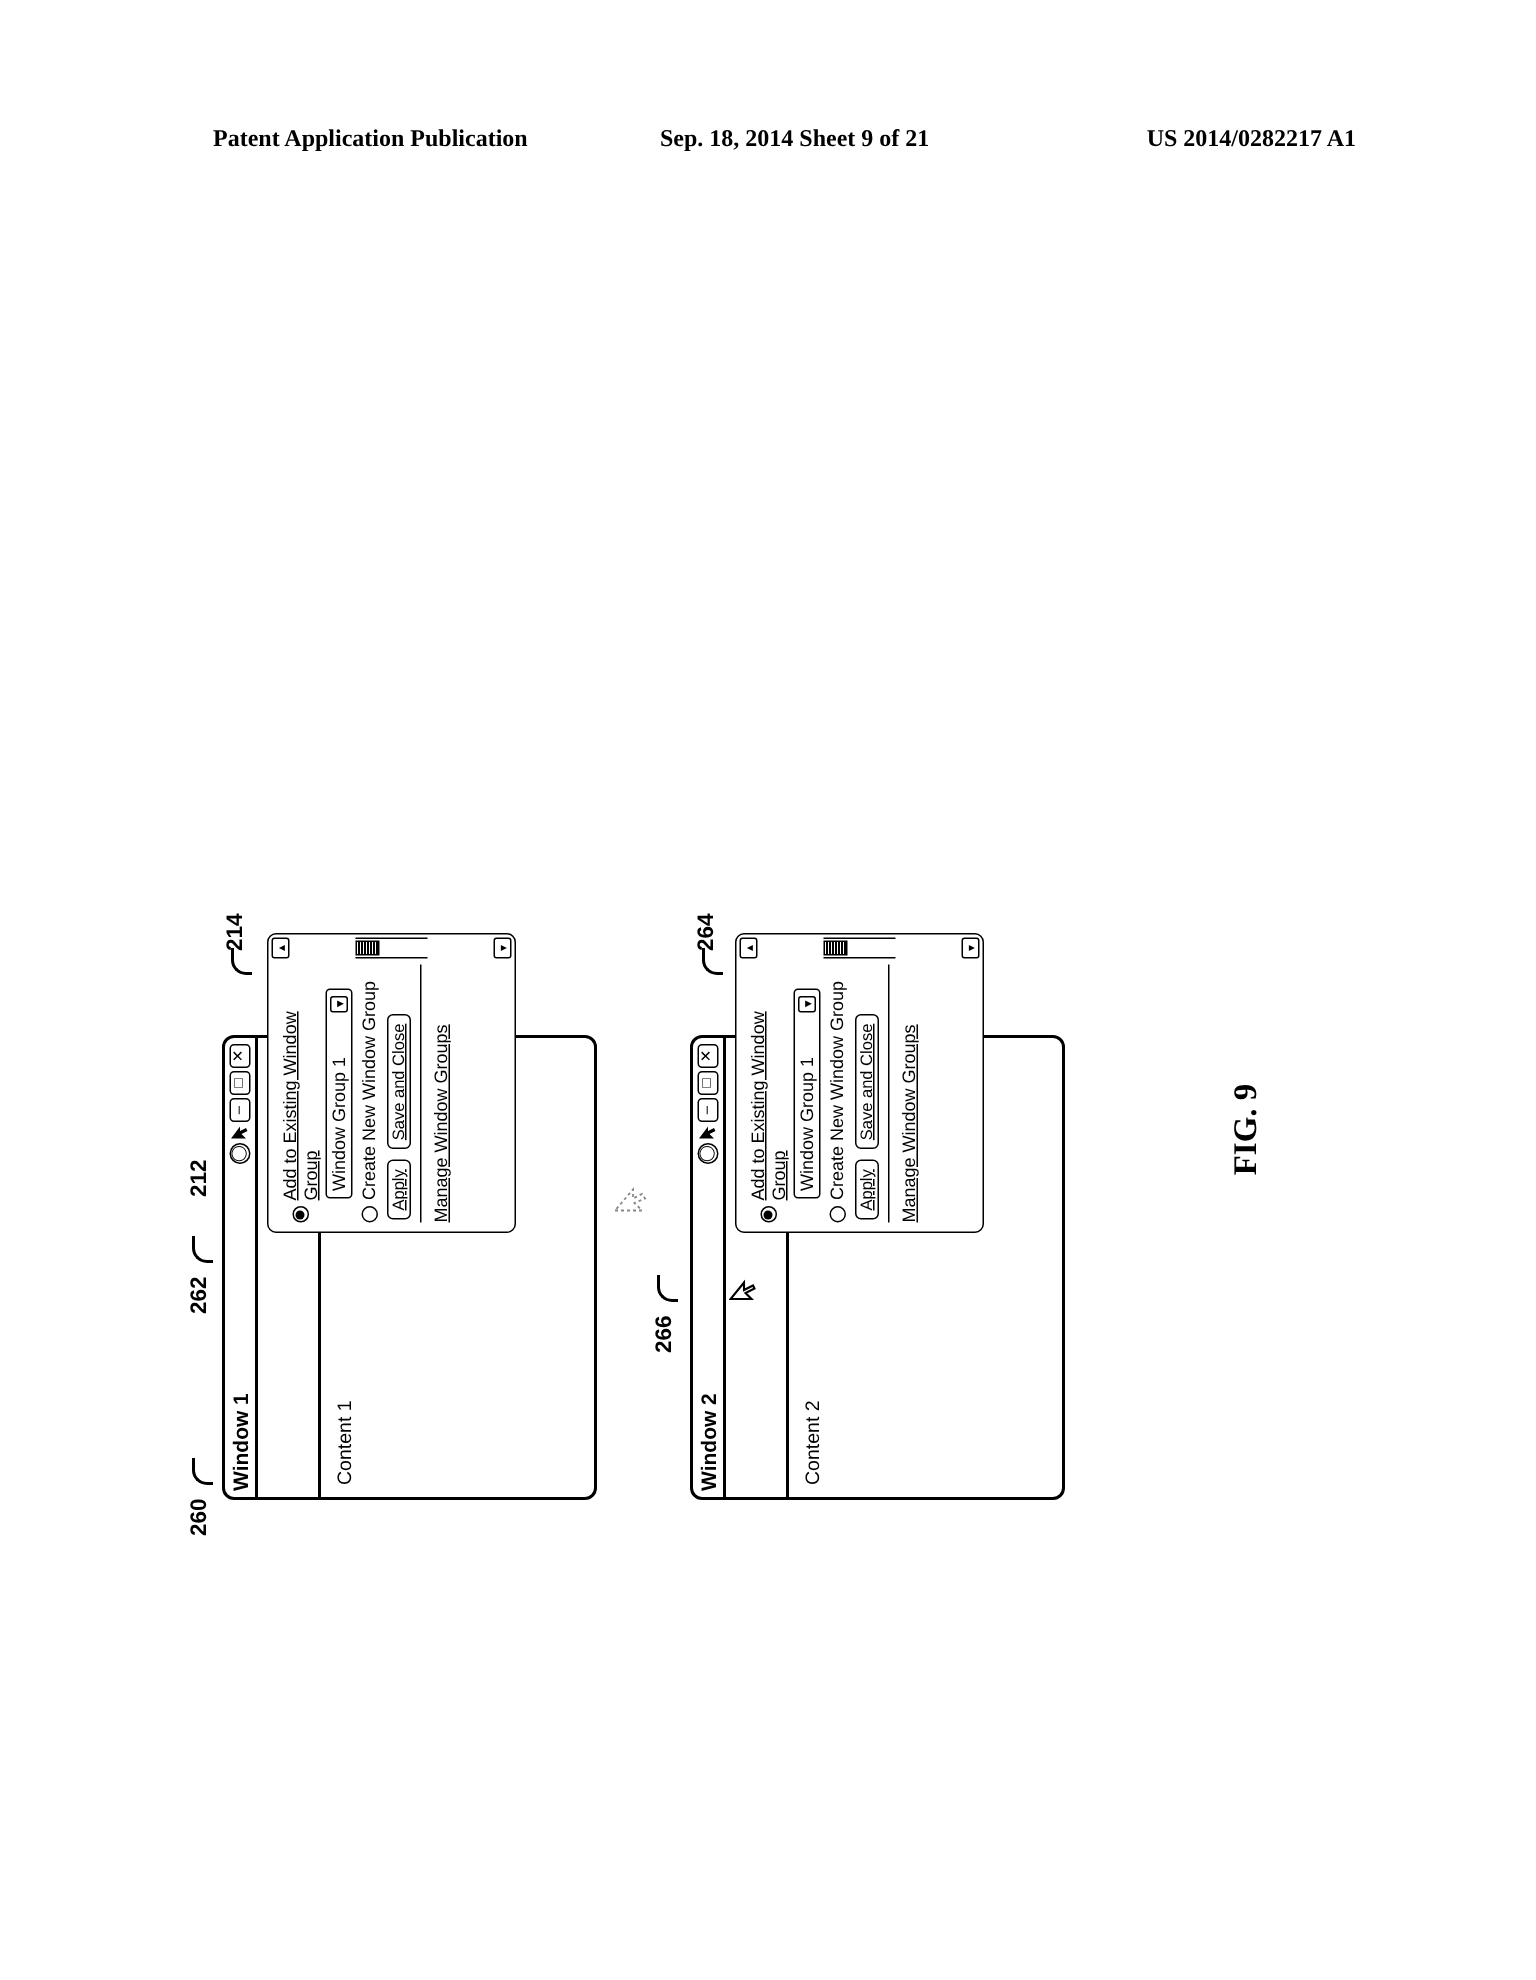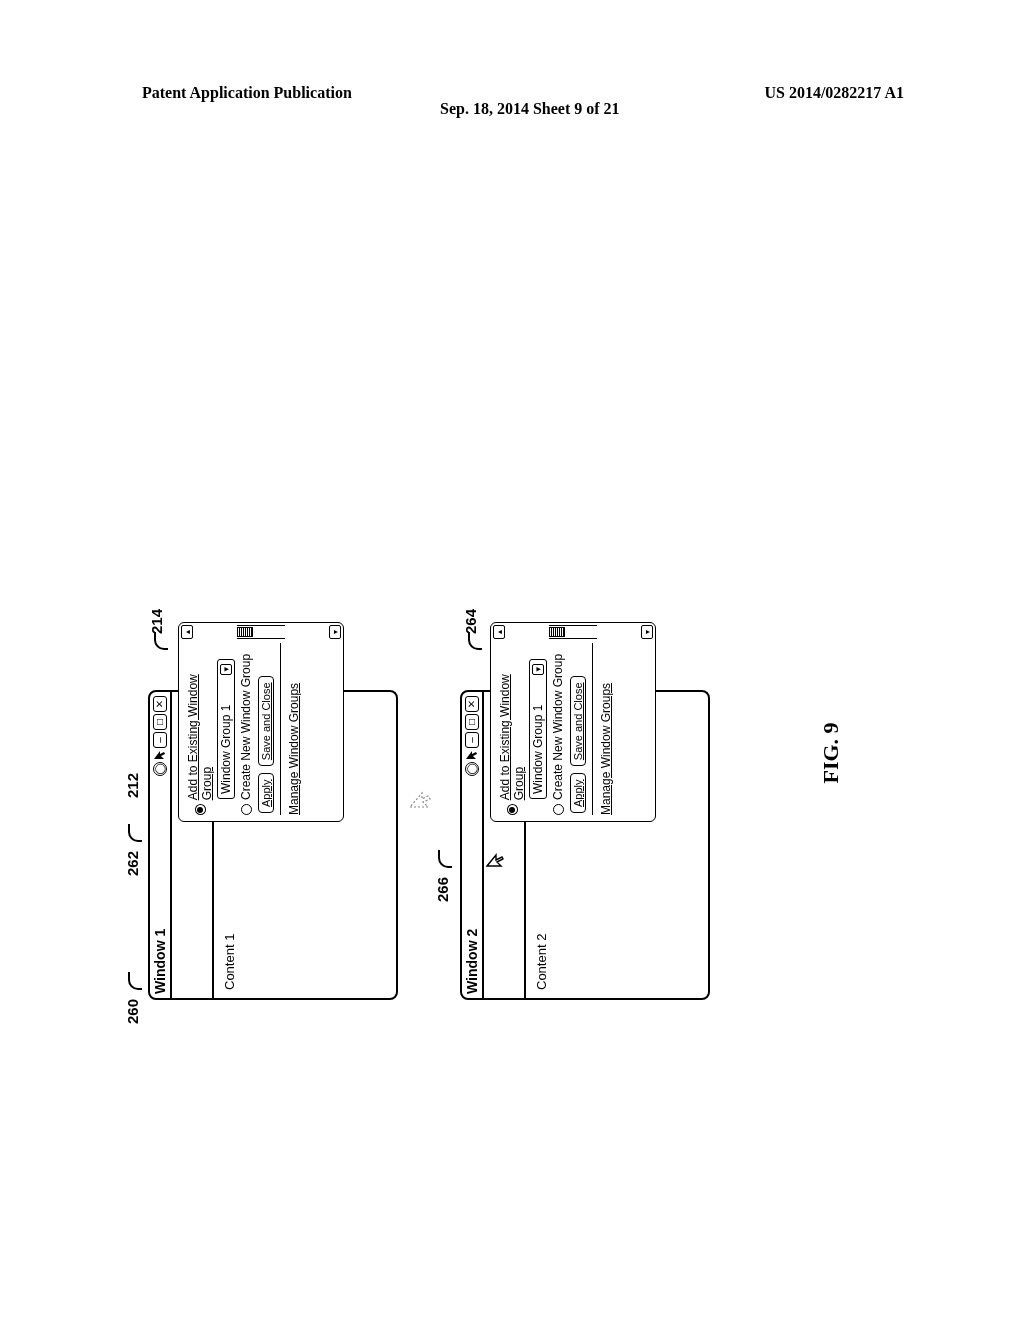--- a/index.html
+++ b/index.html
@@ -12,21 +12,21 @@
   }
   .page-header {
     position: absolute;
     top: 84px;
     left: 130px;
     right: 120px;
     font-size: 16px;
     font-weight: bold;
   }
   .page-header .left { position: absolute; left: 12px; }
-  .page-header .mid { position: absolute; left: 310px; margin-top: 16px; }
+  .page-header .mid { position: absolute; left: 310px; }
   .page-header .right { position: absolute; right: 0; margin-left: 38px; }
   .figure-area {
     position: absolute;
     left: 130px;
     top: 400px;
     width: 620px;
     height: 620px;
     transform: rotate(-90deg);
     transform-origin: center center;
   }

